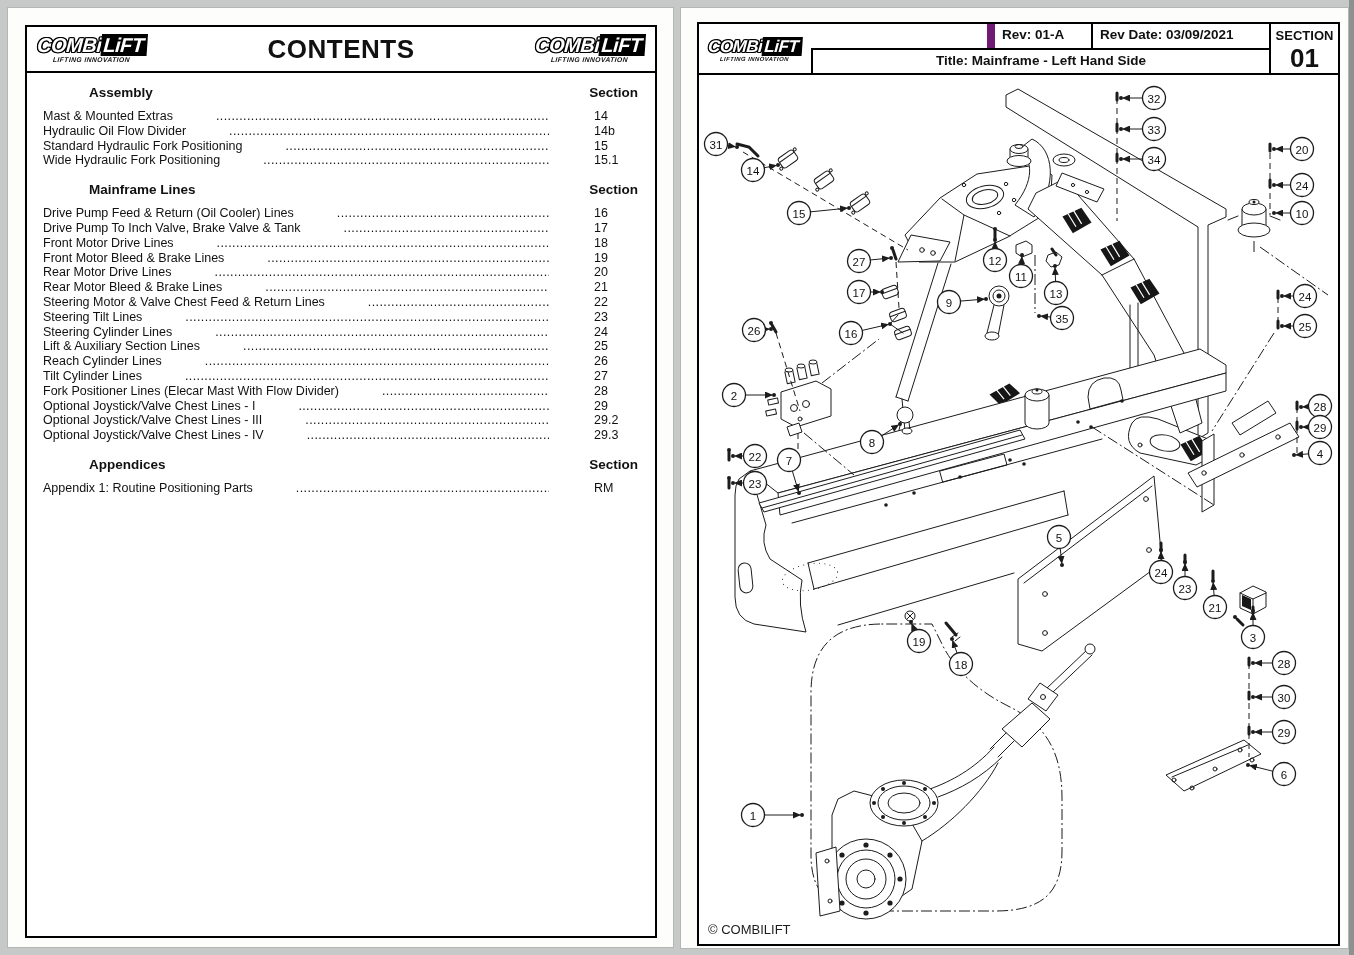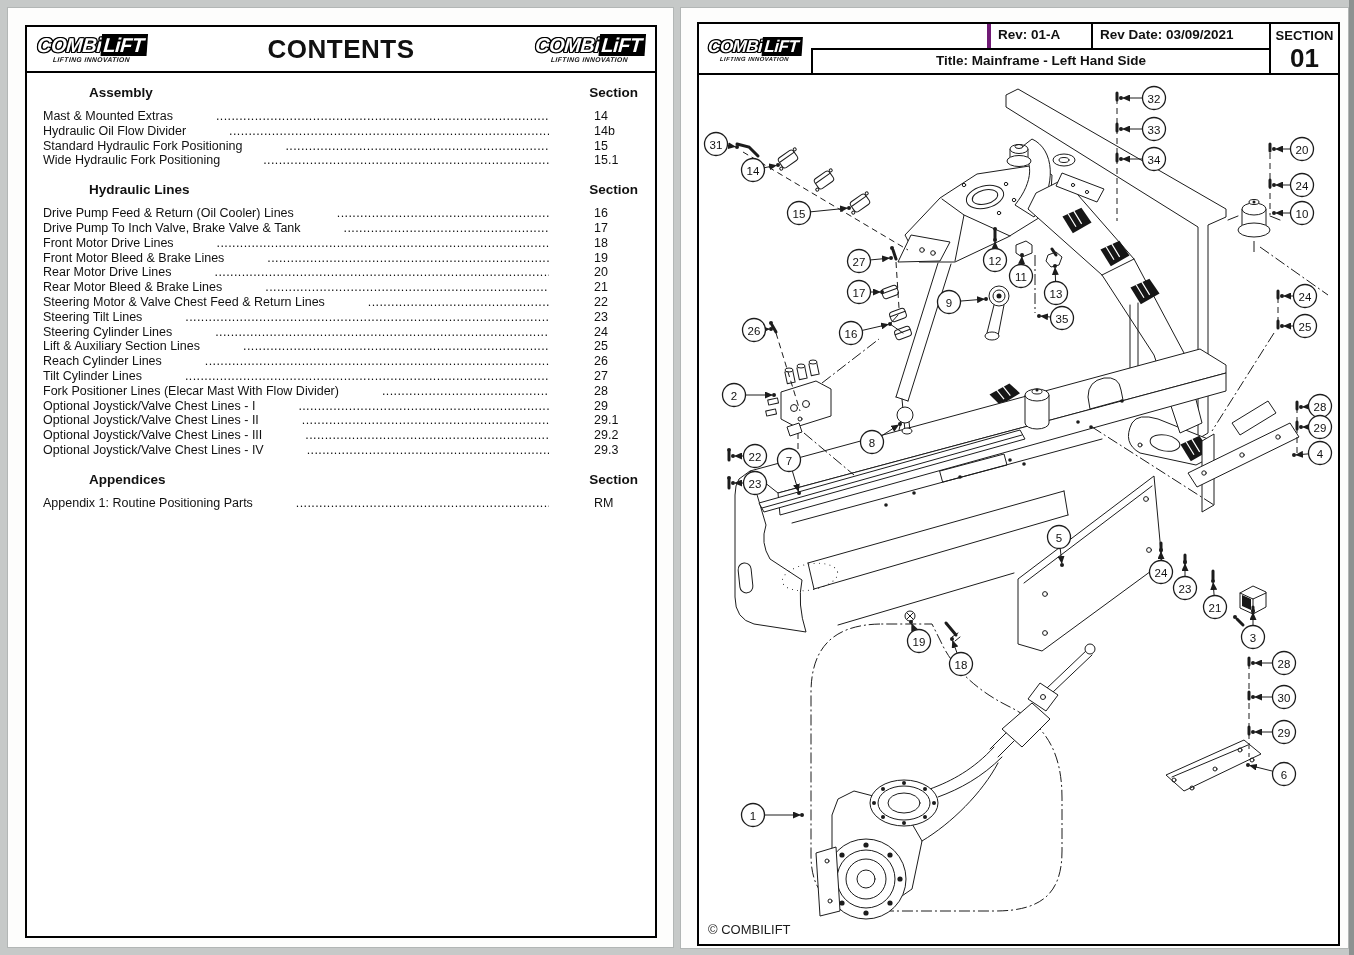--- a/index.html
+++ b/index.html
@@ -45,21 +45,21 @@
   .toc-row .dots::after{content:"..........................................................................................................................................................................................................";letter-spacing:0.4px;}
   .toc-row .num{flex:0 0 44px;white-space:nowrap;padding-left:2px;}
 
   
   .rp-header{display:grid;grid-template-columns:112px 176px 104px 178px auto;
     grid-template-rows:24px 25px;border-bottom:2px solid #000;
     font-weight:bold;font-size:13.5px;}
   .rp-header .cell{padding:3px 7px 0 7px;white-space:nowrap;overflow:hidden;}
   .cell-logo{grid-column:1;grid-row:1/3;display:flex;align-items:center;justify-content:center;}
   .cell-ref{grid-column:2;grid-row:1;border-left:2px solid #000;margin-top:40px;}
-  .cell-rev{grid-column:3;grid-row:1;border-left:4px solid #701a75;}
+  .cell-rev{grid-column:3;grid-row:1;border-left:8px solid #701a75;}
   .cell-date{grid-column:4;grid-row:1;border-left:2px solid #000;}
   .cell-title{grid-column:2/5;grid-row:2;border-left:2px solid #000;border-top:2px solid #000;padding-top:4px;text-align:center;}
   .cell-section{grid-column:5;grid-row:1/3;border-left:2px solid #000;
     display:flex;flex-direction:column;align-items:center;justify-content:center;line-height:1;}
   .sec-word{font-size:13px;}
   .sec-num{font-size:26px;margin-top:3px;}
 
   .diagram-wrap{position:absolute;left:0;right:0;top:51px;bottom:0;}
   .diagram-wrap svg{width:100%;height:100%;display:block;}
   .copyright{position:absolute;left:9px;bottom:7px;font-size:13px;color:#1c1c1c;}
@@ -116,21 +116,21 @@
           <span class="dots"></span>
           <span class="num">15</span>
         </div>
       <div class="toc-row">
           <span class="lbl">Wide Hydraulic Fork Positioning</span>
           <span class="dots"></span>
           <span class="num">15.1</span>
         </div>
 
       <div class="sec-head">
-        <span>Hydraulic Lines</span>
+        <span>Mainframe Lines</span>
         <span>Section</span>
       </div>
       <div class="toc-row">
           <span class="lbl">Drive Pump Feed &amp; Return (Oil Cooler) Lines</span>
           <span class="dots"></span>
           <span class="num">16</span>
         </div>
       <div class="toc-row">
           <span class="lbl">Drive Pump To Inch Valve, Brake Valve &amp; Tank</span>
           <span class="dots"></span>
@@ -188,25 +188,20 @@
         </div>
       <div class="toc-row">
           <span class="lbl">Fork Positioner Lines (Elecar Mast With Flow Divider)</span>
           <span class="dots"></span>
           <span class="num">28</span>
         </div>
       <div class="toc-row">
           <span class="lbl">Optional Joystick/Valve Chest Lines - I</span>
           <span class="dots"></span>
           <span class="num">29</span>
-        </div>
-      <div class="toc-row">
-          <span class="lbl">Optional Joystick/Valve Chest Lines - II</span>
-          <span class="dots"></span>
-          <span class="num">29.1</span>
         </div>
       <div class="toc-row">
           <span class="lbl">Optional Joystick/Valve Chest Lines - III</span>
           <span class="dots"></span>
           <span class="num">29.2</span>
         </div>
       <div class="toc-row">
           <span class="lbl">Optional Joystick/Valve Chest Lines - IV</span>
           <span class="dots"></span>
           <span class="num">29.3</span>

